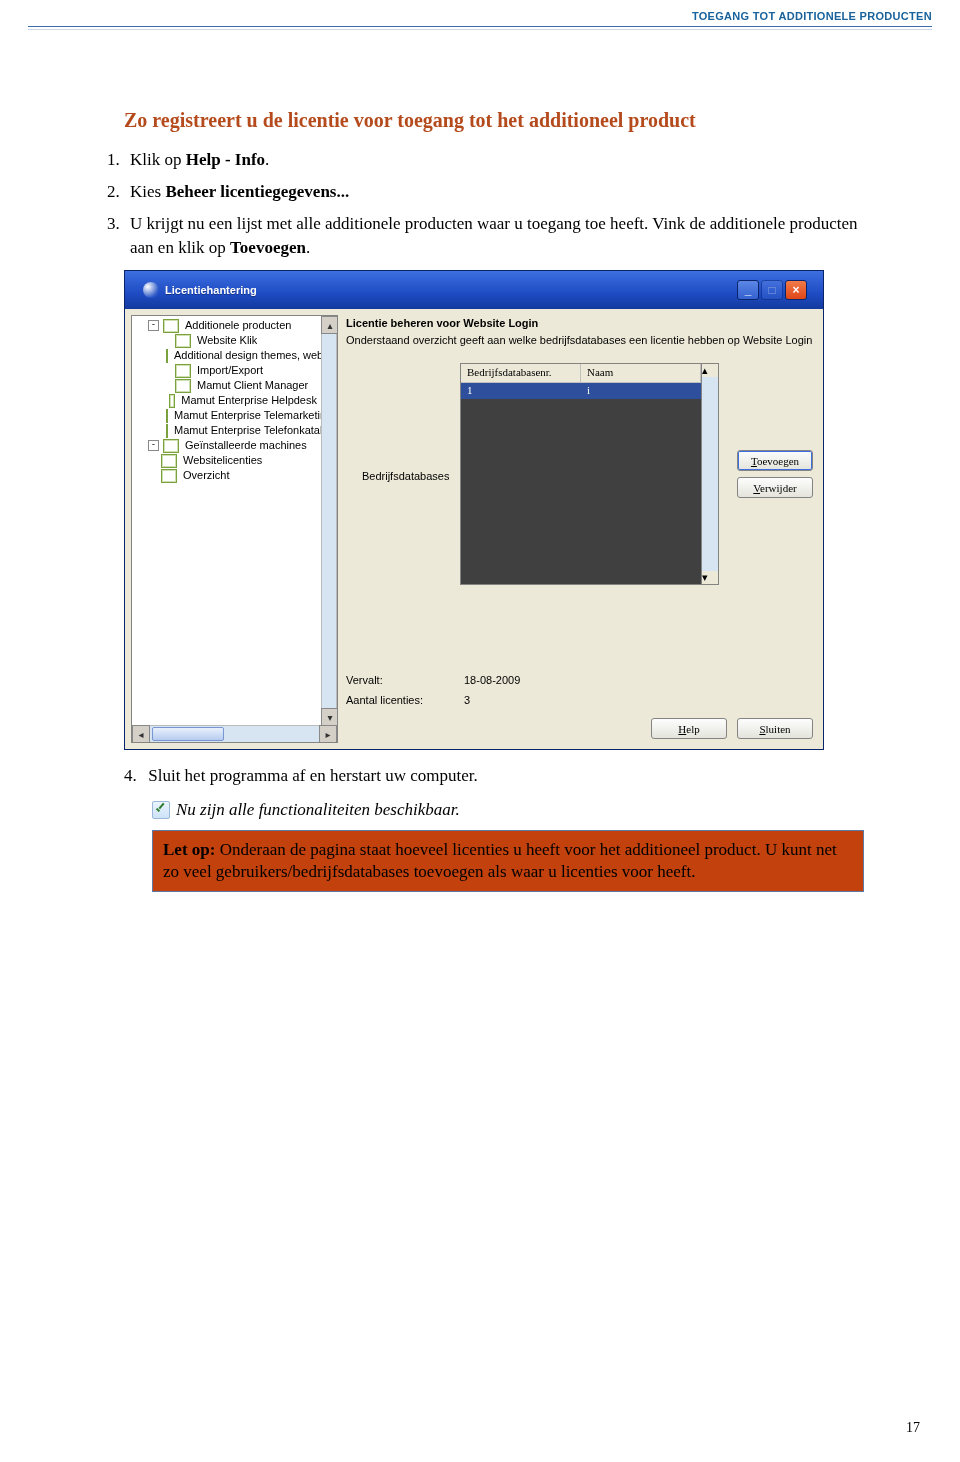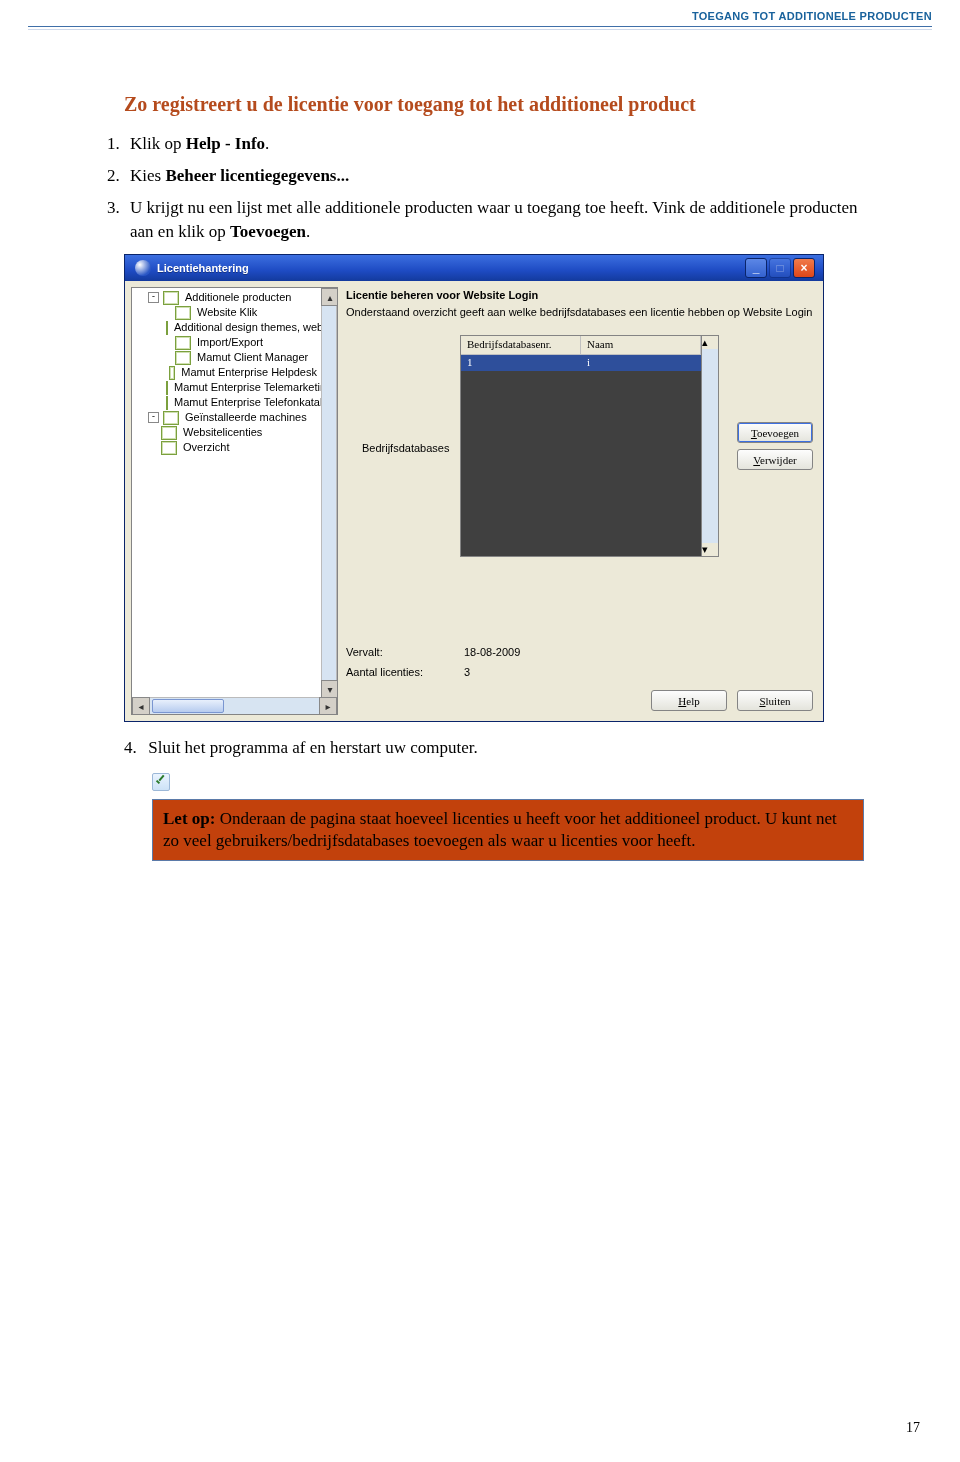--- a/index.html
+++ b/index.html
@@ -14,32 +14,32 @@
     --xp-red:#E35B2F;
     --tree-icon:#7BA03E;
     --row-sel:#2E4F9B;
   }
   html,body{margin:0;padding:0;background:#fff;}
   body{width:var(--page-w);height:var(--page-h);font-family:"Times New Roman",serif;color:#000;position:relative;}
   .header{height:28px;position:relative;}
   .header-title{position:absolute;right:28px;top:10px;font:700 11px Arial,Helvetica,sans-serif;color:var(--accent);letter-spacing:.3px;}
   .header-underline{position:absolute;left:28px;right:28px;top:26px;height:1px;background:var(--rule);}
   .header-underline::after{content:"";position:absolute;left:0;right:0;top:3px;height:1px;background:#cfd9ea;}
-  .content{position:absolute;left:var(--margin);right:var(--margin);top:90px;}
+  .content{position:absolute;left:var(--margin);right:var(--margin);top:106px;}
   .sect-title{font:700 20px/28px "Times New Roman",serif;color:var(--heading);margin:0 0 14px 28px;}
   ol.steps{margin:0 0 0 6px;padding:0 0 0 22px;font:400 17px/24px "Times New Roman",serif;}
   ol.steps li{margin:0 0 8px 0;padding-left:6px;}
   .bold{font-weight:700;}
   .screenshot-wrap{margin:10px 0 14px 28px;width:700px;}
   .step4{margin-left:6px;padding-left:22px;font:400 17px/24px "Times New Roman",serif;list-style:none;}
   .step4-num{display:inline-block;width:20px;}
 
   
   .xp-window{font-family:"Tahoma",Arial,sans-serif;font-size:11px;color:#000;border:1px solid #0A246A;background:#ECE9D8;box-shadow:inset 0 0 0 1px #2A57C5;}
-  .xp-title{height:26px;background:linear-gradient(#3C6FE0,#1E4BC3 60%,#133A9D);display:flex;align-items:center;padding:0 8px;color:#fff;}
+  .xp-title{height:38px;background:linear-gradient(#3C6FE0,#1E4BC3 60%,#133A9D);display:flex;align-items:center;padding:0 16px;color:#fff;}
   .xp-title .app-icon{width:16px;height:16px;border-radius:50%;background:radial-gradient(circle at 30% 30%,#fff,#2a57c5 70%);margin:0 6px 0 2px;}
   .xp-title .title-text{font-weight:700;text-shadow:0 1px 0 rgba(0,0,0,.3);flex:1;}
   .xp-title .caption-btns{display:flex;gap:2px;}
   .cap-btn{width:20px;height:18px;border:1px solid #0A246A;border-radius:3px;background:linear-gradient(#5C87E6,#3361CF);display:flex;align-items:center;justify-content:center;color:#fff;font:700 12px Arial;}
   .cap-btn.max{opacity:.45;}
   .cap-btn.close{background:linear-gradient(#F07B4A,#E04618);}
   .xp-body{display:flex;height:440px;background:#ECE9D8;}
   .tree-pane{width:252px;border:1px solid #848484;background:#fff;margin:6px 4px 6px 6px;overflow:hidden;position:relative;}
   .tree-scroll{position:absolute;inset:0 16px 16px 0;overflow:hidden;}
   .tree{padding:2px 2px;font:11px/15px Tahoma,Arial,sans-serif;}
@@ -250,20 +250,21 @@
     </div>
   </div>
 
   <div class="step4">
     <span class="step4-num">4.</span>
     <span>Sluit het programma af en herstart uw computer.</span>
   </div>
 
   <div class="note">
     <span class="check-ico"></span>
+    <span>Nu zijn alle functionaliteiten beschikbaar.</span>
   </div>
 
   <div class="callout">
     <span class="lead">Let op:</span><span> Onderaan de pagina staat hoeveel licenties u heeft voor het additioneel product. U kunt net zo veel gebruikers/bedrijfsdatabases toevoegen als waar u licenties voor heeft.</span>
   </div>
 </div>
 
 <div class="page-num">17</div>
 
 </body></html>

